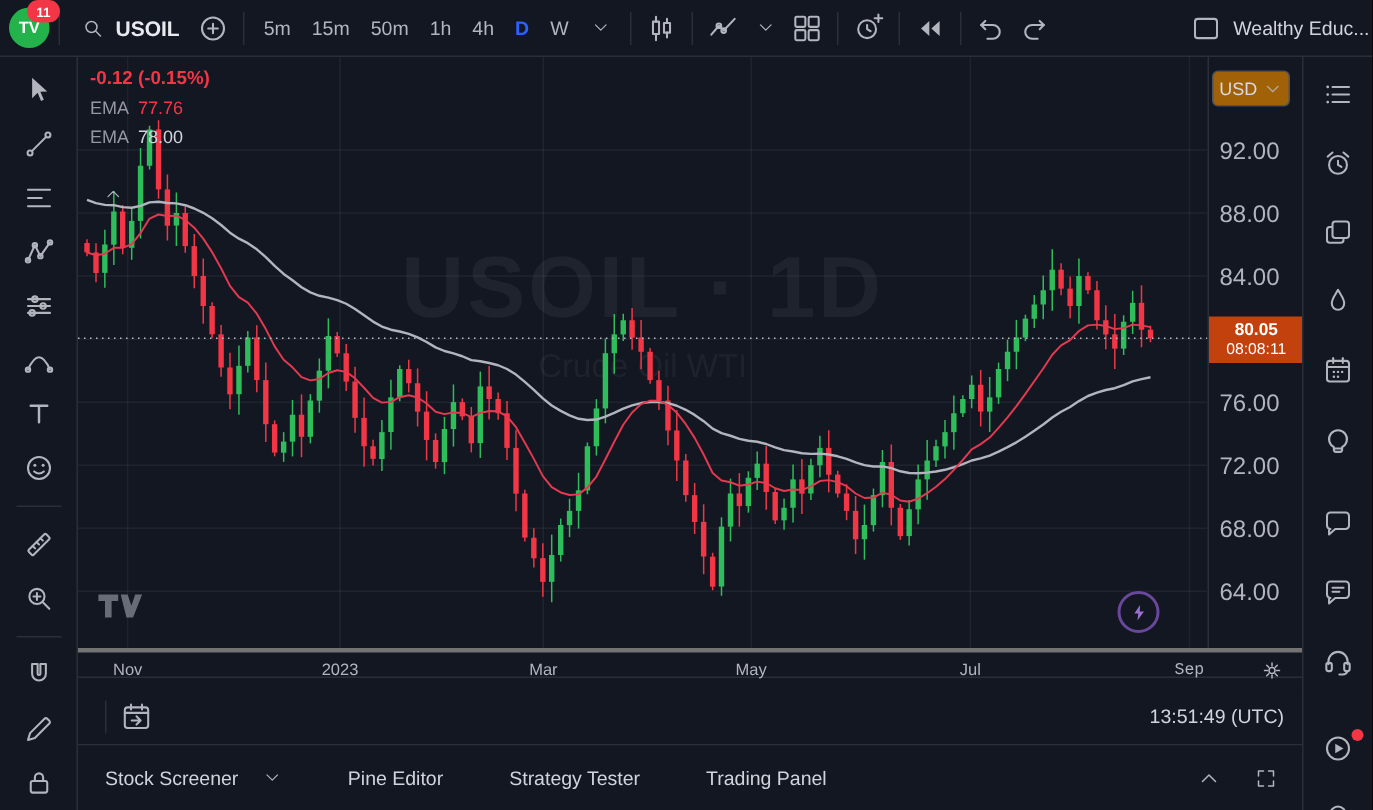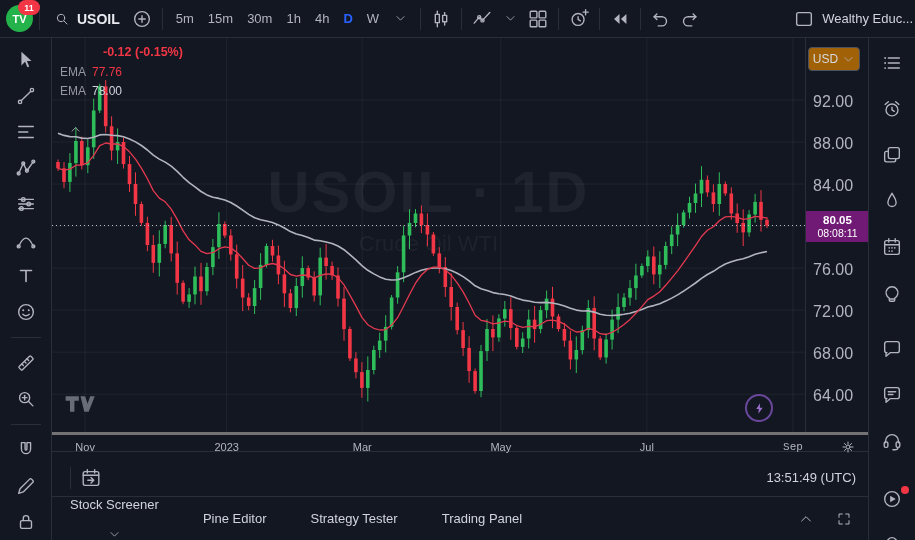--- a/index.html
+++ b/index.html
@@ -43,42 +43,42 @@
   .ylab{position:absolute;left:7px;font-size:16px;color:#b2b5be;}
   .price-badge{position:absolute;left:0;width:63px;background:#f23645;color:#fff;text-align:center;padding:2px 0;line-height:1.25;z-index:3;}
   .price-badge .pl{font-size:11.5px;font-weight:bold;display:block;}
   .price-badge .cd{font-size:10.5px;display:block;}
   .time-axis{position:absolute;left:52px;top:432px;width:816px;height:20px;border-top:3px solid #737373;border-bottom:1px solid #2a2e39;cursor:ew-resize;box-sizing:border-box;}
   .xlab{position:absolute;top:6px;transform:translateX(-50%);font-size:11px;color:#b2b5be;}
   .axis-gear{position:absolute;right:12px;top:4px;cursor:pointer;}
   
   .legend{position:absolute;left:8px;top:8px;z-index:4;line-height:1.0;}
   .legend .row{margin-bottom:7px;font-size:12px;display:flex;gap:6px;align-items:center;}
-  .legend .chg{color:#f23645;font-weight:bold;font-size:12.5px;margin-left:43px;}
+  .legend .chg{color:#f23645;font-weight:bold;font-size:12.5px;}
   .legend .lbl{color:#9598a1;}
   .legend-collapse{position:absolute;left:14px;top:84px;width:18px;height:14px;display:flex;align-items:center;justify-content:center;
                    cursor:pointer;z-index:4;}
   .watermark{position:absolute;left:0;top:120px;width:100%;text-align:center;pointer-events:none;z-index:1;}
   .watermark .w1{font-size:58px;font-weight:bold;color:rgba(178,181,190,0.08);letter-spacing:2px;}
   .watermark .w2{font-size:22px;color:rgba(178,181,190,0.07);margin-top:6px;}
   .tv-mark{position:absolute;left:12px;bottom:14px;z-index:4;cursor:pointer;}
   .bolt-btn{position:absolute;right:32px;bottom:10px;width:24px;height:24px;border-radius:50%;border:2px solid #69479b;
             display:flex;align-items:center;justify-content:center;cursor:pointer;z-index:4;background:rgba(19,23,34,0.6);}
   .usd-btn{position:absolute;left:808px;top:47px;width:52px;height:24px;border:1px solid #4c5160;border-radius:4px;
            background:#a16207;color:#d7dae0;font-size:12px;display:flex;align-items:center;justify-content:center;gap:4px;
            cursor:pointer;z-index:6;box-sizing:border-box;}
   
   .range-bar{position:absolute;left:52px;top:459px;width:816px;height:38px;border-bottom:1px solid #2a2e39;
              display:flex;align-items:center;padding:0 12px;box-sizing:border-box;background:#131722;}
   .rbtn{padding:0 7px;height:24px;display:flex;align-items:center;font-size:12.5px;color:#b2b5be;border-radius:4px;cursor:pointer;}
   .clock{margin-left:auto;font-size:13px;color:#d1d4dc;cursor:pointer;}
   
   .bottom-tabs{position:absolute;left:52px;top:497px;width:816px;height:43px;display:flex;align-items:center;gap:44px;
                padding-left:18px;box-sizing:border-box;background:#131722;}
-  .btab{display:flex;align-items:center;gap:16px;font-size:13px;color:#d1d4dc;cursor:pointer;white-space:nowrap;flex-direction:column;}
+  .btab{display:flex;align-items:center;gap:16px;font-size:13px;color:#d1d4dc;cursor:pointer;white-space:nowrap;}
   .bt-icons{position:absolute;right:10px;top:0;height:43px;display:flex;align-items:center;gap:10px;}
 </style>
 </head>
 <body>
 
 <div class="app">
 
   <div class="topbar">
     <div class="logo">
       <span>TV</span>
@@ -100,21 +100,21 @@
             <circle cx="12" cy="12" r="8"></circle>
             <line x1="8.5" y1="12" x2="15.5" y2="12"></line>
             <line x1="12" y1="8.5" x2="12" y2="15.5"></line>
           </svg>
         </span>
     </div>
     <div class="vsep"></div>
     <div id="tf-container" style="display:flex;align-items:center;">
         <div class="tfbtn">5m</div>
         <div class="tfbtn">15m</div>
-        <div class="tfbtn">30m</div>
+        <div class="tfbtn">50m</div>
         <div class="tfbtn">1h</div>
         <div class="tfbtn">4h</div>
         <div class="tfbtn active">D</div>
         <div class="tfbtn">W</div>
       </div>
     <div class="tbtn">
       <span class="ic tiny" id="i-chev1">
           <svg viewBox="0 0 24 24">
             <path d="M5.5 8.5 L12 15 L18.5 8.5"></path>
           </svg>
@@ -725,21 +725,21 @@
         </svg>
     </div>
     <div class="bolt-btn">
       <svg width="13" height="15" viewBox="0 0 24 24">
           <path fill="#9b6fd0" d="M13 2.5 L6 13 H10.8 L9.8 21.5 L17.8 10.5 H12.6 Z"></path>
         </svg>
     </div>
   </div>
 
   <div class="price-axis" id="price-axis">
-    <div class="price-badge" id="price-badge" style="top: 172.544px; background: #701a75;">
+    <div class="price-badge" id="price-badge" style="top: 172.544px; background: #c2410c;">
       <span class="pl">80.05</span>
       <span class="cd">08:08:11</span>
     </div>
   <div class="ylab" style="top: 54.9893px;">92.00</div>
       <div class="ylab" style="top: 97.016px;">88.00</div>
       <div class="ylab" style="top: 139.043px;">84.00</div>
       <div class="ylab" style="top: 181.069px;">80.00</div>
       <div class="ylab" style="top: 223.096px;">76.00</div>
       <div class="ylab" style="top: 265.123px;">72.00</div>
       <div class="ylab" style="top: 307.149px;">68.00</div>

